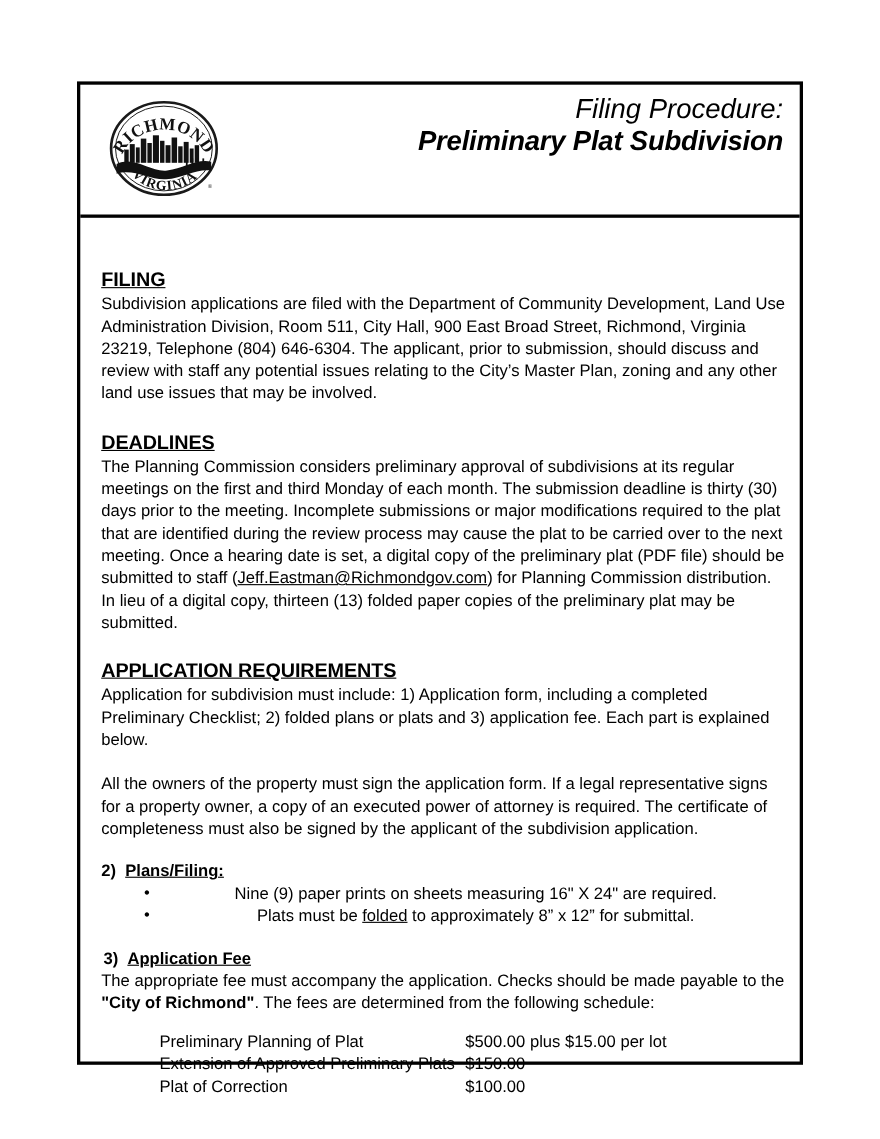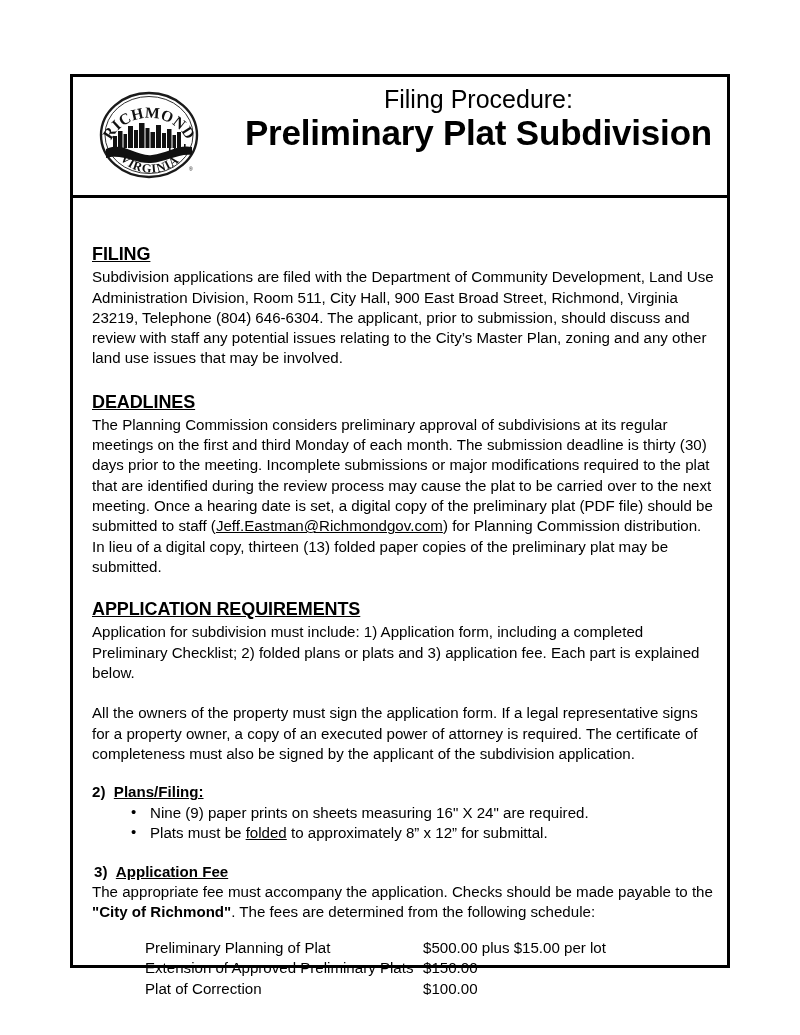--- a/index.html
+++ b/index.html
@@ -40,31 +40,32 @@
   }
 
   #city-seal {
     margin: 12px 0 0 22px;
     width: 108px;
     height: 92px;
     flex: none;
   }
 
   #header-titles {
-    text-align: center;
+    text-align: right;
     margin: 9px 15px 0 0;
     line-height: 1.04;
+    font-style: italic;
   }
   #header-title-line1 {
     font-size: 25px;
     font-weight: normal;
     letter-spacing: 0px;
   }
   #header-title-line2 {
-    font-size: 35px;
+    font-size: 25px;
     font-weight: bold;
     margin-top: 3px;
     letter-spacing: -0.2px;
   }
 
   
   #document-body {
     padding: 44px 12px 0 19px;
     font-size: 15.1px;
     line-height: 1.345;
@@ -101,20 +102,21 @@
   }
   .num-item .marker {
     font-weight: bold;
   }
 
   
   ul.bullets {
     list-style: none;
     margin: 0;
     padding: 0;
+    text-align: center;
   }
   ul.bullets li {
     position: relative;
     padding-left: 58px;
     margin: 0;
     line-height: 1.37;
   }
   ul.bullets li::before {
     content: "\2022";
     position: absolute;

